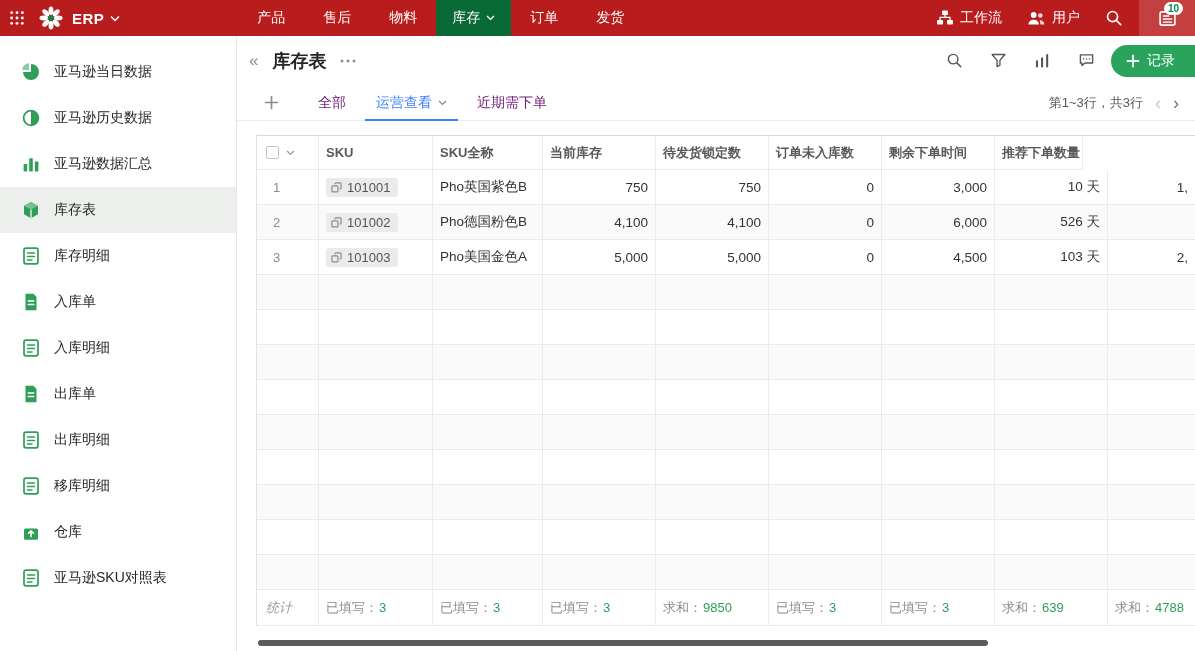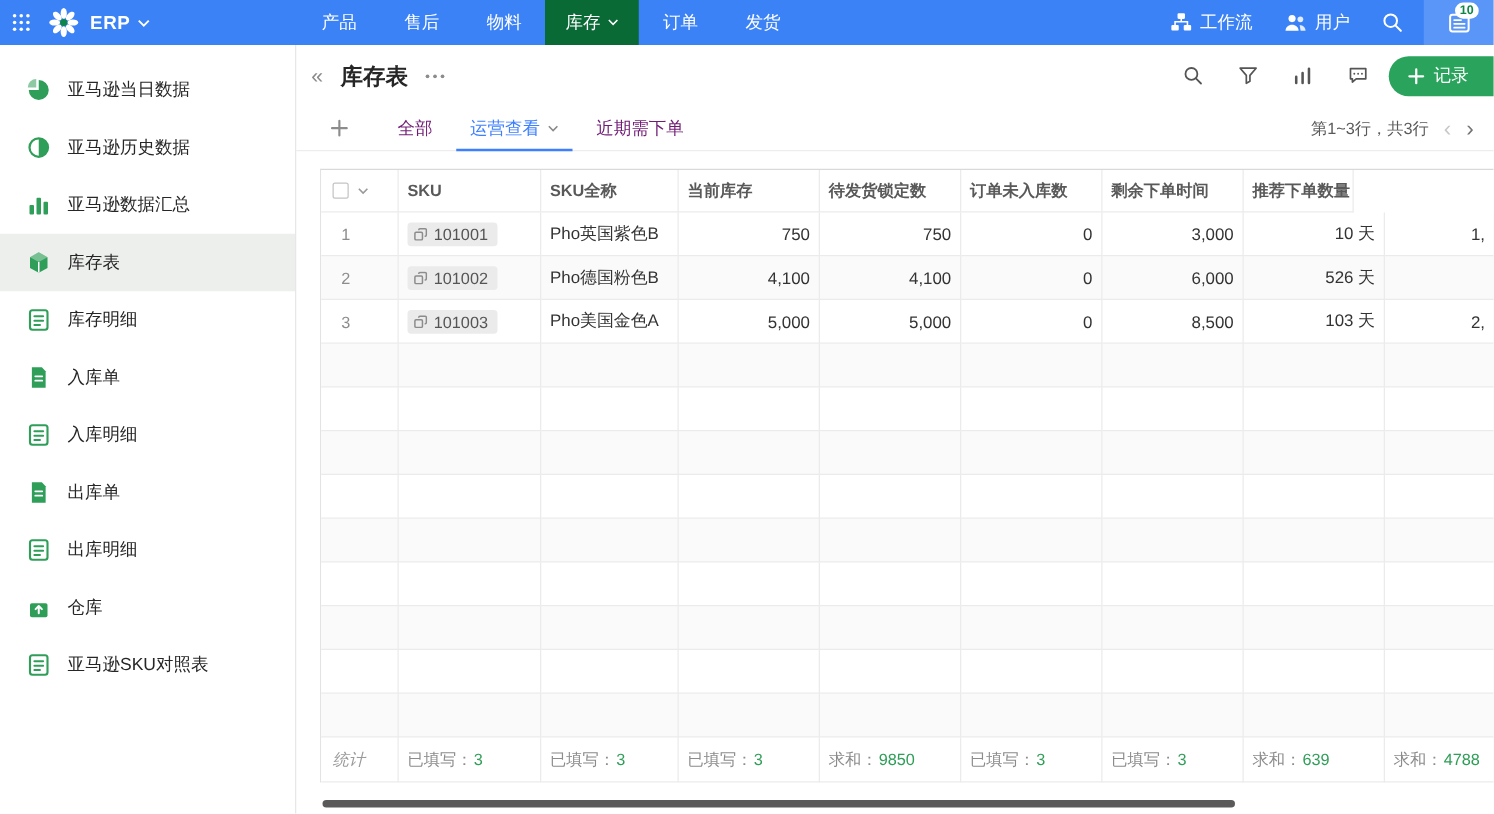--- a/index.html
+++ b/index.html
@@ -3,21 +3,21 @@
 <meta charset="utf-8">
 <style>
   * { box-sizing: border-box; }
   html,body { margin:0; padding:0; width:1195px; height:651px; overflow:hidden;
     font-family:"Liberation Sans","DejaVu Sans",sans-serif; background:#fff; }
 
   .ic { display:inline-flex; align-items:center; justify-content:center; }
   .ic svg { display:block; }
 
   
-  .topbar { height:36px; background:#3b82f6; color:#fff; display:flex; align-items:stretch;justify-content:center; }
+  .topbar { height:36px; background:#b91c1c; color:#fff; display:flex; align-items:stretch;justify-content:center; }
   .tb-left { display:flex; align-items:center; flex:1; min-width:0; }
   .tb-grid { margin-left:9px; cursor:pointer; }
   .tb-logo { margin-left:13px; }
   .tb-brand { margin-left:8px; font-size:15px; font-weight:700; letter-spacing:.5px; cursor:pointer; }
   .tb-brand-caret { margin-left:6px; cursor:pointer; }
   .tb-nav { display:flex; align-items:stretch; height:36px; margin-left:118px; }
   .tb-nav-item { display:flex; align-items:center; gap:6px; padding:0 19px; font-size:14px; cursor:pointer; }
   .tb-nav-item.active { background:#0a6a36; padding:0 16px; }
   .tb-right { display:flex; align-items:center; }
   .tb-item { display:flex; align-items:center; gap:6px; font-size:14px; margin-right:25px; cursor:pointer; }
@@ -277,20 +277,29 @@
         <span class="ic side-icon">
           <svg width="20" height="20" viewBox="0 0 20 20" fill="none">
             <rect x="3" y="2.2" width="14" height="15.6" rx="2" stroke="currentColor" stroke-width="1.7"></rect>
             <path d="M6.5 7h7M6.5 10.5h7M6.5 14h4.5" stroke="currentColor" stroke-width="1.6" stroke-linecap="round"></path>
           </svg>
         </span>
         <span>出库明细</span>
       </div>
       <div class="side-item">
         <span class="ic side-icon">
+          <svg width="20" height="20" viewBox="0 0 20 20" fill="none">
+            <rect x="3" y="2.2" width="14" height="15.6" rx="2" stroke="currentColor" stroke-width="1.7"></rect>
+            <path d="M6.5 7h7M6.5 10.5h7M6.5 14h4.5" stroke="currentColor" stroke-width="1.6" stroke-linecap="round"></path>
+          </svg>
+        </span>
+        <span>移库明细</span>
+      </div>
+      <div class="side-item">
+        <span class="ic side-icon">
           <svg width="20" height="20" viewBox="0 0 20 20">
             <rect x="3" y="6.5" width="14" height="11.2" rx="1.5" fill="currentColor"></rect>
             <path d="M10 14.6V8.9M7.5 11.3 10 8.8l2.5 2.5" stroke="#fff" stroke-width="1.6" fill="none" stroke-linecap="round" stroke-linejoin="round"></path>
           </svg>
         </span>
         <span>仓库</span>
       </div>
       <div class="side-item">
         <span class="ic side-icon">
           <svg width="20" height="20" viewBox="0 0 20 20" fill="none">
@@ -449,21 +458,21 @@
                     <path d="M4.4 2.4V2a1 1 0 0 1 1-1H10a1 1 0 0 1 1 1v4.6a1 1 0 0 1-1 1h-.5" stroke="currentColor" stroke-width="1.3"></path>
                   </svg>
                 </span>
                 <span>101003</span>
               </span>
             </div>
             <div class="cell c2" style="width: 110px;">Pho美国金色A</div>
             <div class="cell c3 num" style="width: 113px;">5,000</div>
             <div class="cell c4 num" style="width: 113px;">5,000</div>
             <div class="cell c5 num" style="width: 113px;">0</div>
-            <div class="cell c6 num" style="width: 113px;">8,500</div>
+            <div class="cell c6 num" style="width: 113px;">4,500</div>
             <div class="cell c7 num" style="width: 113px;">103 天</div>
             <div class="cell c8 num" style="width: 88px;">2,</div>
           </div>
           <div class="t-row alt">
             <div class="cell c0" style="width: 62px;"></div>
             <div class="cell c1" style="width: 114px;"></div>
             <div class="cell c2" style="width: 110px;"></div>
             <div class="cell c3" style="width: 113px;"></div>
             <div class="cell c4" style="width: 113px;"></div>
             <div class="cell c5" style="width: 113px;"></div>

